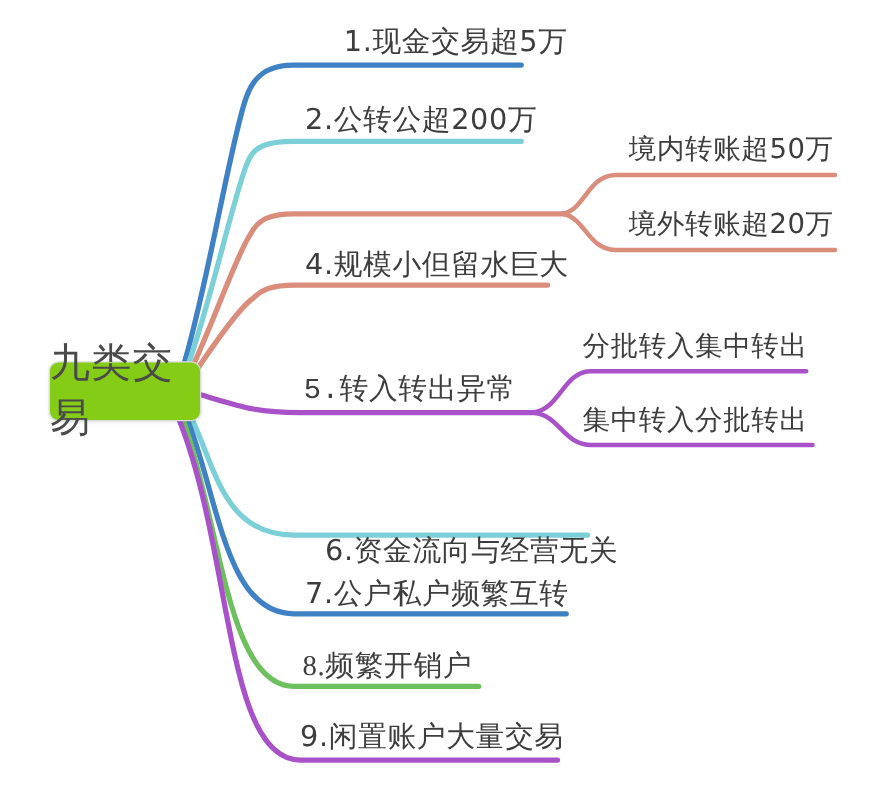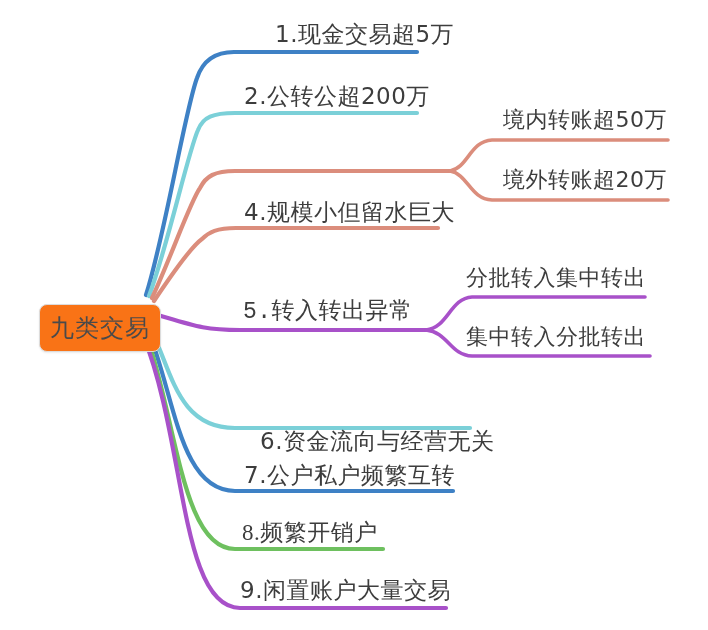--- a/index.html
+++ b/index.html
@@ -17,28 +17,28 @@
     font-size:23px;
     color:#3d3d3d;
     white-space:nowrap;
     letter-spacing:0.5px;
   }
   .child-label{
     font-size:22px;
   }
   #root-node{
     position:absolute;
-    left:39px;top:304px;
+    left:39px;top:289px;
     width:120px;height:46px;
-    background:#f97316;
+    background:#84cc16;
     border:1px solid #dcdcdc;
     border-radius:8px;
     box-shadow:0 1px 2px rgba(0,0,0,0.08);
     display:flex;align-items:center;justify-content:center;
-    font-size:24px;color:#4a4a4a;
+    font-size:32px;color:#4a4a4a;
     letter-spacing:1px;
   }
 </style>
 </head>
 <body>
 
 <div id="stage">
 
   <svg id="wires" width="708" height="630" viewBox="0 0 708 630" fill="none" stroke-linecap="round" stroke-linejoin="round">
 

